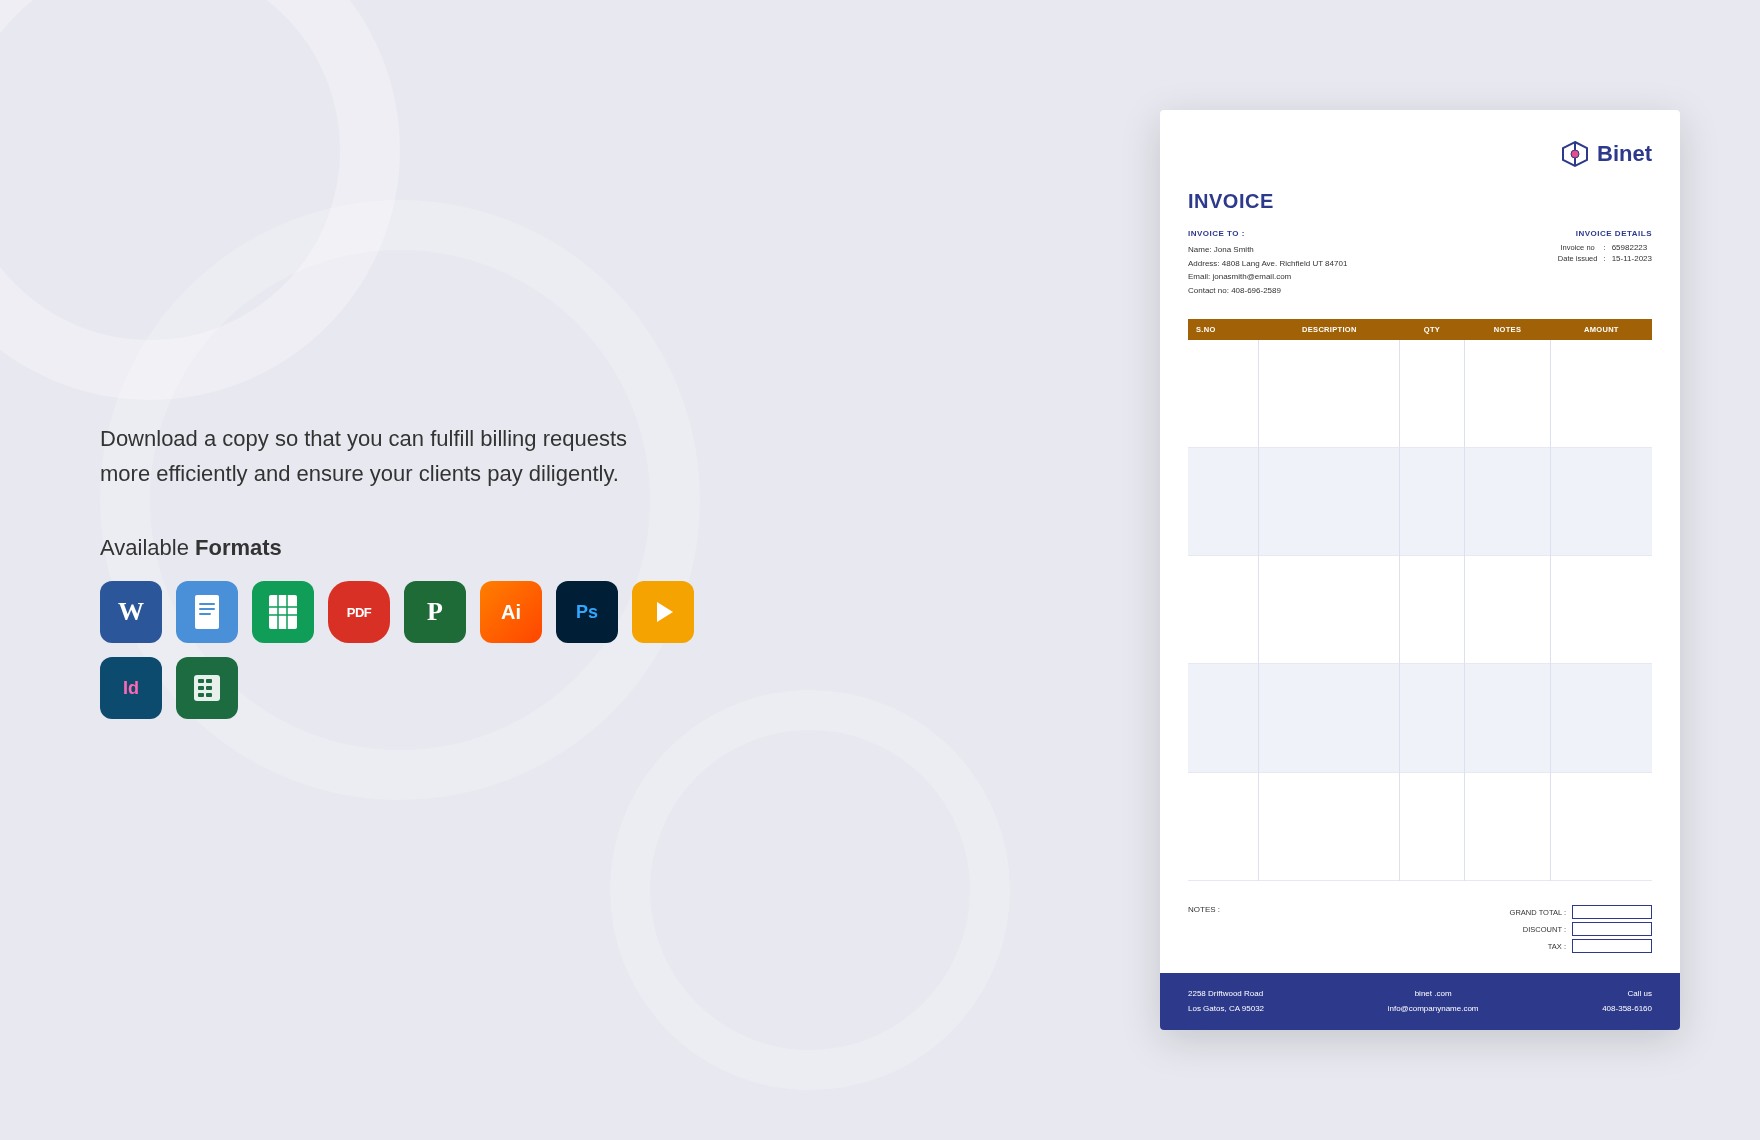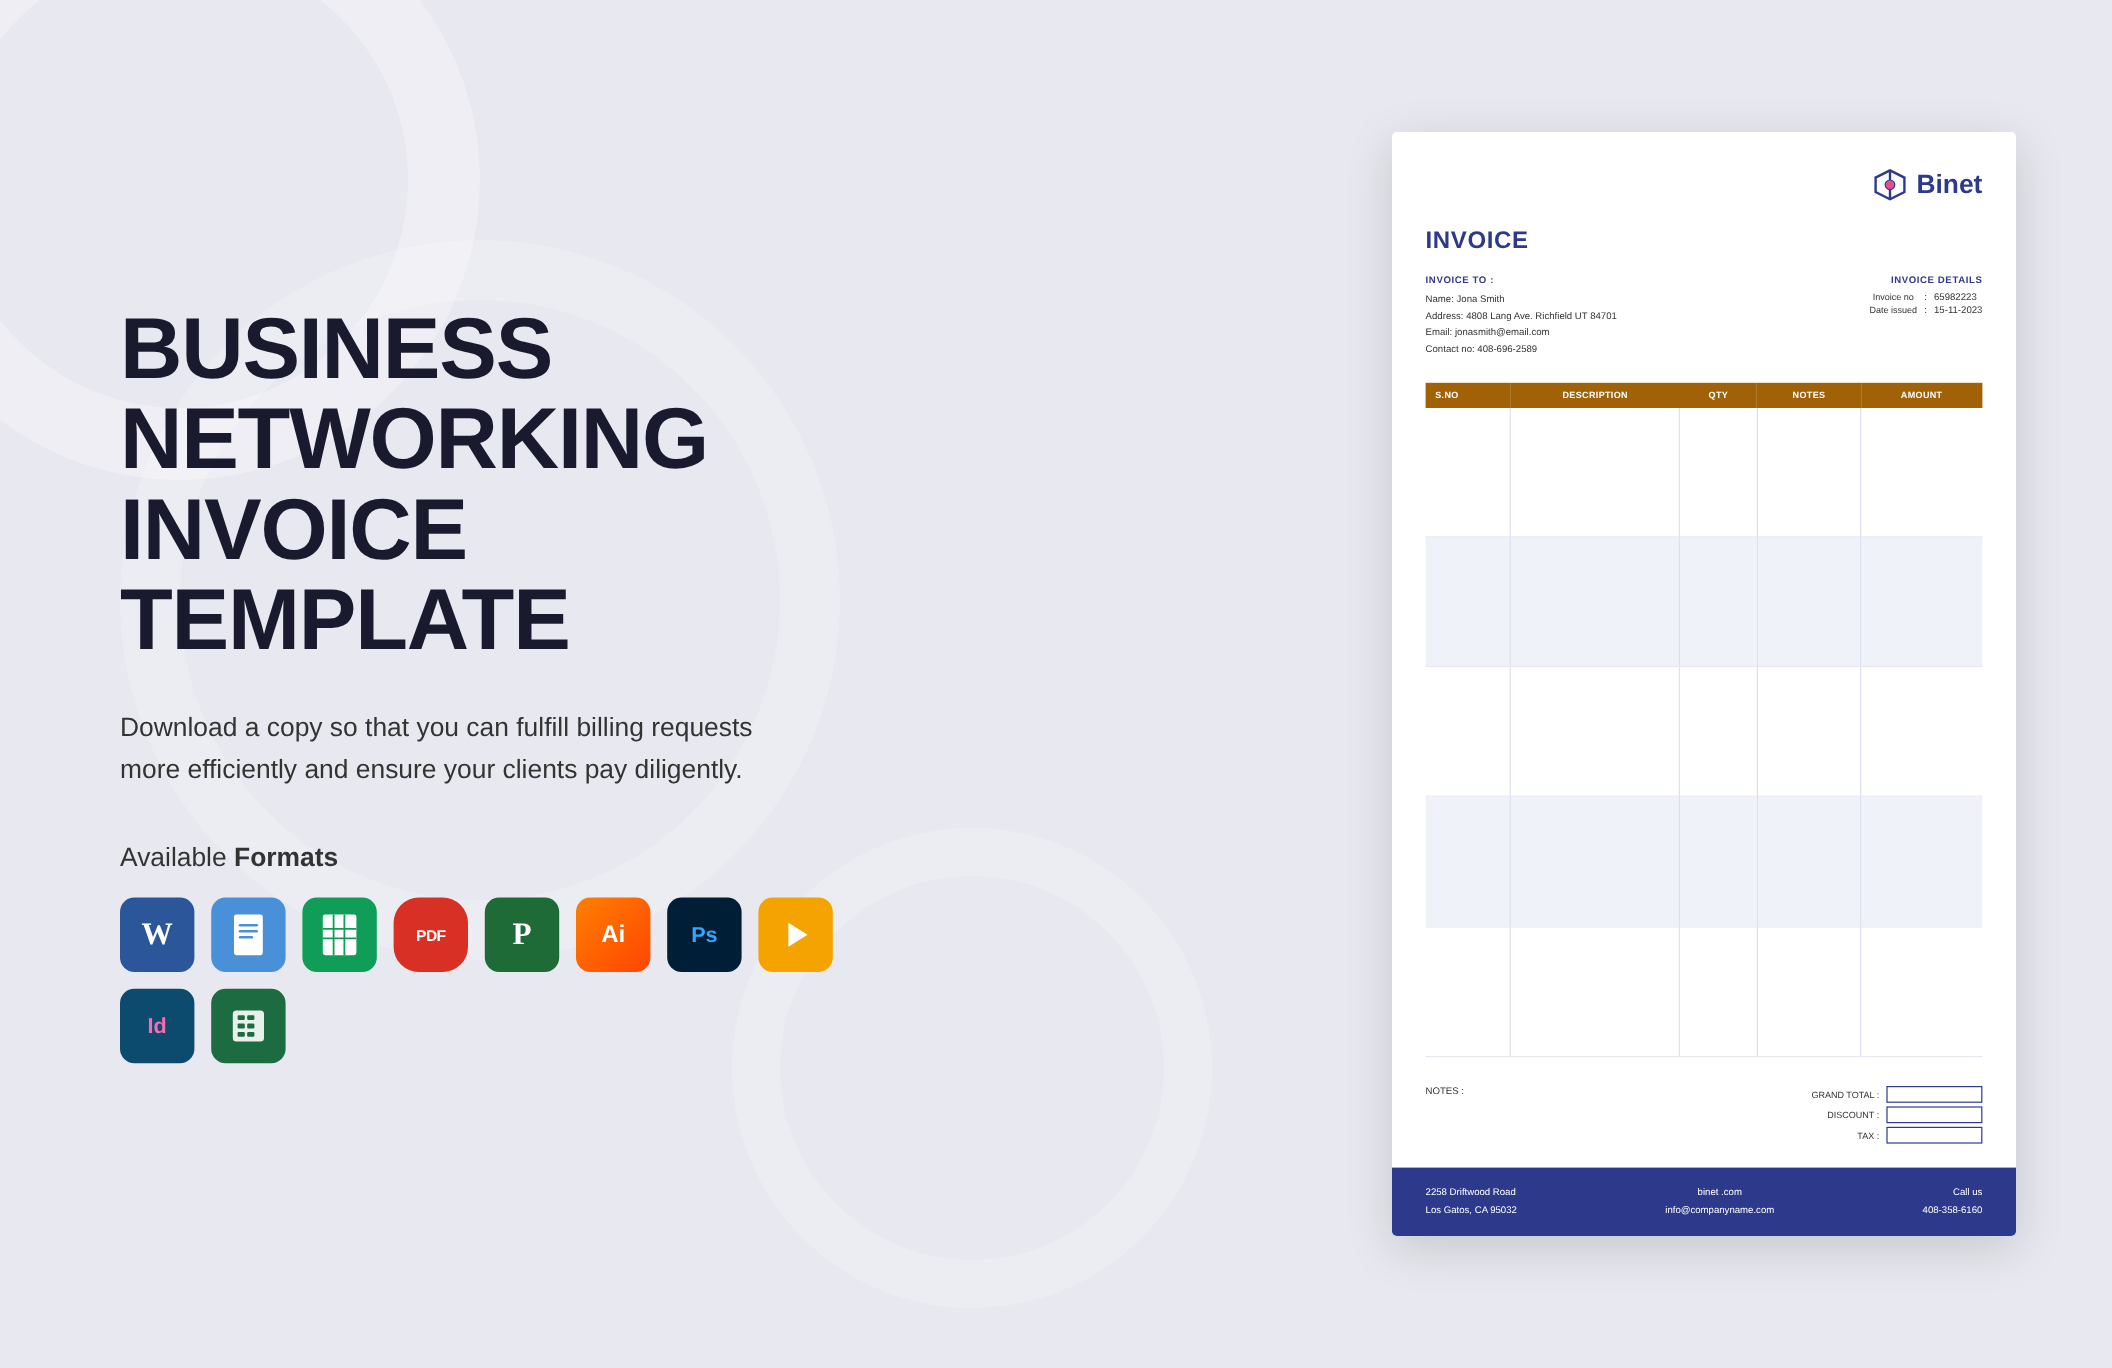--- a/index.html
+++ b/index.html
@@ -314,21 +314,20 @@
 
 <div class="bg-circles">
   <div class="bg-circle bg-circle-1"></div>
   <div class="bg-circle bg-circle-2"></div>
   <div class="bg-circle bg-circle-3"></div>
 </div>
 
 <div class="main-layout">
 
   <div class="left-panel">
-    <h1 class="main-title">Business<br>Networking<br>Invoice Template</h1>
     <p class="description">Download a copy so that you can fulfill billing requests more efficiently and ensure your clients pay diligently.</p>
 
     <p class="formats-label">
       <span>Available </span><strong>Formats</strong>
     </p>
 
     <div class="format-icons">
 
       <div class="format-icon fmt-word" title="Microsoft Word">
         <span style="font-size:26px; font-weight:900; font-family:serif;">W</span>

